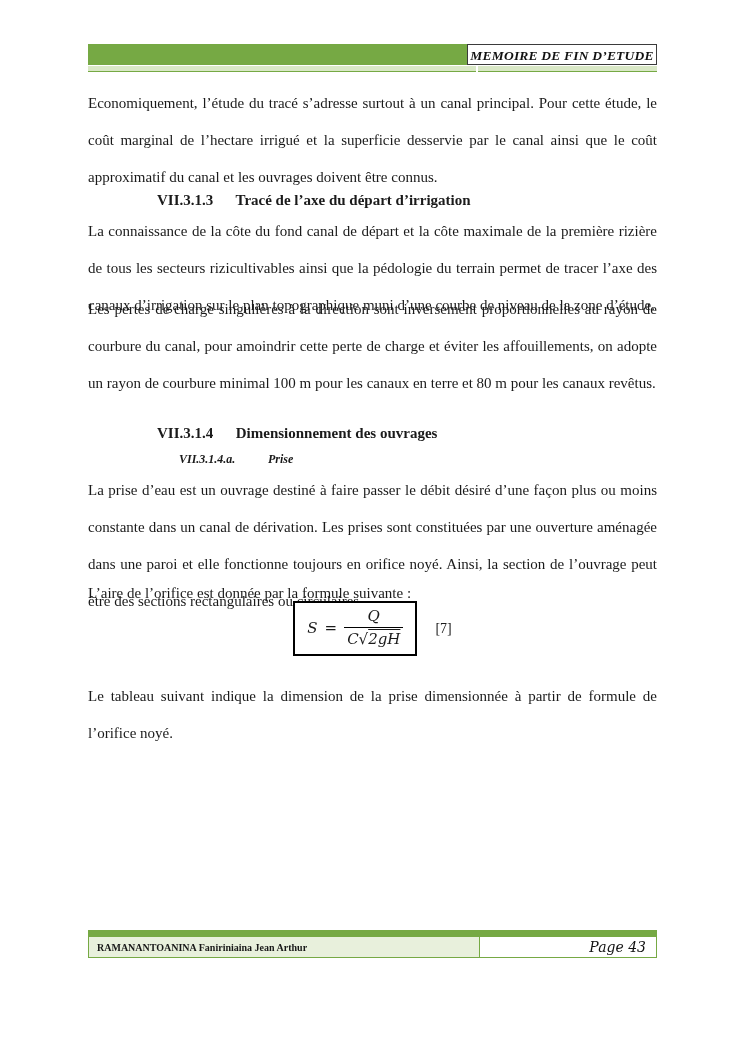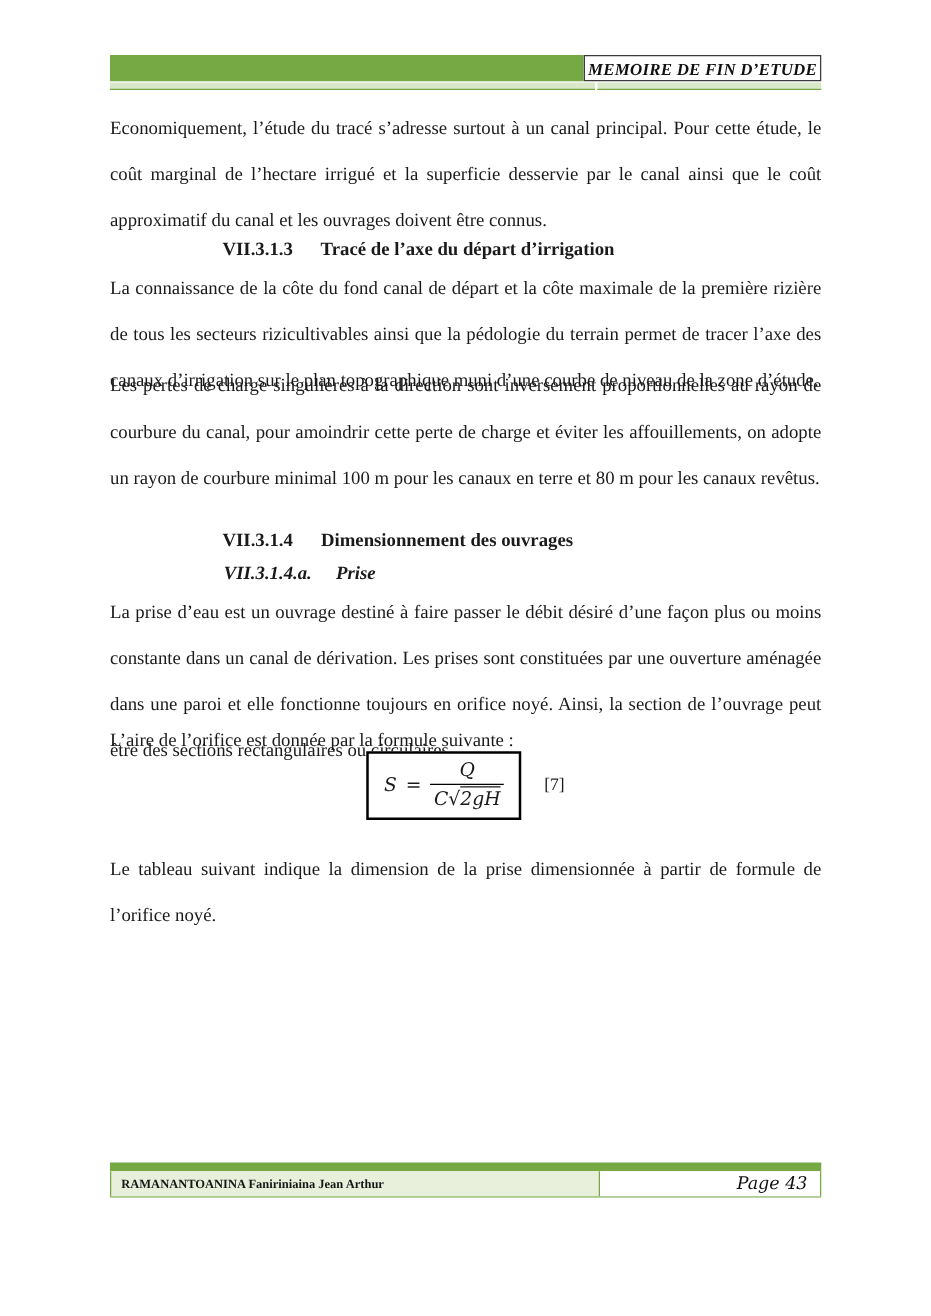--- a/index.html
+++ b/index.html
@@ -66,26 +66,26 @@
   }
   .heading {
     position: absolute;
     left: 88px;
     width: 569px;
     font-size: 15px;
     line-height: 26px;
     font-weight: bold;
     padding-left: 69px;
   }
-  .heading .h-num { display: inline-block; min-width: 75px; margin-left: 21px; }
+  .heading .h-num { display: inline-block; min-width: 75px; }
   .subheading {
     position: absolute;
     left: 88px;
     width: 569px;
-    font-size: 15px;
+    font-size: 12px;
     line-height: 26px;
     font-weight: bold;
     font-style: italic;
     padding-left: 91px;
   }
   .subheading .h-num { display: inline-block; min-width: 86px; }
 
   
   .formula-line {
     position: absolute;

